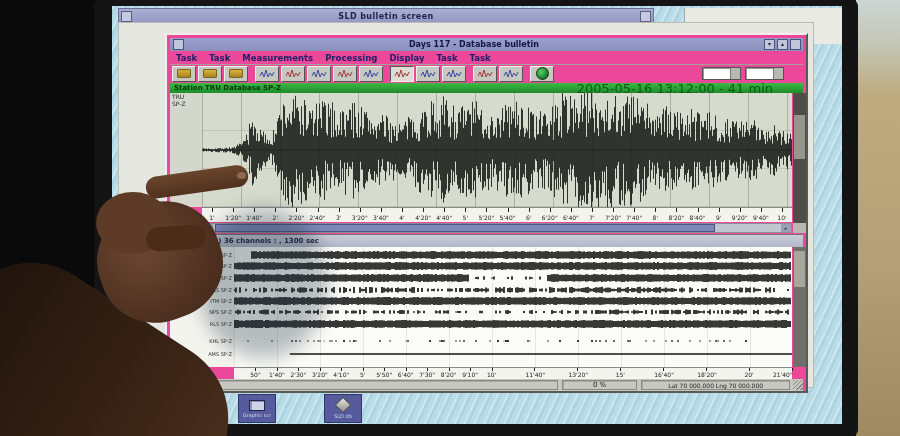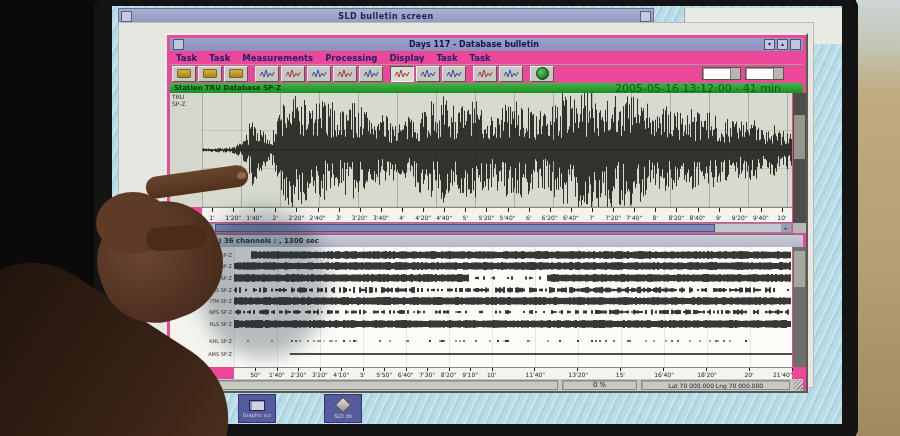--- a/index.html
+++ b/index.html
@@ -52,21 +52,21 @@
     box-shadow:inset 1px 1px 0 #9a9a94;display:flex;align-items:center;}
   .combo .cval{flex:1;font-size:6px;color:#222;padding-left:2px;}
   .combo .carrow{width:9px;height:100%;background:#b8b8b2;border-left:1px solid #777;
     font-size:6px;line-height:10px;text-align:center;color:#222;}
   #combo1{position:absolute;left:535px;top:32px;}
   #combo2{position:absolute;left:578px;top:32px;}
 
   #green-bar{left:3px;top:48px;width:633px;height:10px;background:linear-gradient(180deg,#3cb945,#1d8c28);
     display:flex;align-items:center;justify-content:space-between;}
   #green-bar .gl{font-size:7px;font-weight:bold;color:#09380d;padding-left:4px;white-space:nowrap;}
-  #green-bar .gr{font-size:11px;color:#0c5a17;padding-right:22px;white-space:nowrap;}
+  #green-bar .gr{font-size:13px;color:#0c5a17;padding-right:30px;white-space:nowrap;}
 
   #main-label-col{left:3px;top:58px;width:32px;height:114px;background:#d4d8cc;border-right:1px solid #a8aca0;}
   #main-label-col .sl{display:block;font-size:6px;color:#2a2a2a;padding-left:2px;line-height:7px;}
   #main-plot{left:35px;top:58px;width:590px;height:114px;background:#d7dbcd;
     background-image:repeating-linear-gradient(90deg,rgba(85,95,75,.35) 0 1px,transparent 1px 39px),
                      repeating-linear-gradient(0deg,rgba(85,95,75,.18) 0 1px,transparent 1px 38px);}
   #tick-strip{left:35px;top:172px;width:590px;height:6px;background:#f4f4ef;border-top:1px solid #888;}
   #axis-strip{left:35px;top:178px;width:590px;height:9px;background:#f4f4ef;}
   .tickmark{position:absolute;top:0;width:1px;height:4px;background:#222;}
   .ticklabel{position:absolute;top:1px;width:18px;margin-left:-9px;text-align:center;font-size:6px;color:#1a1a1a;white-space:nowrap;}

